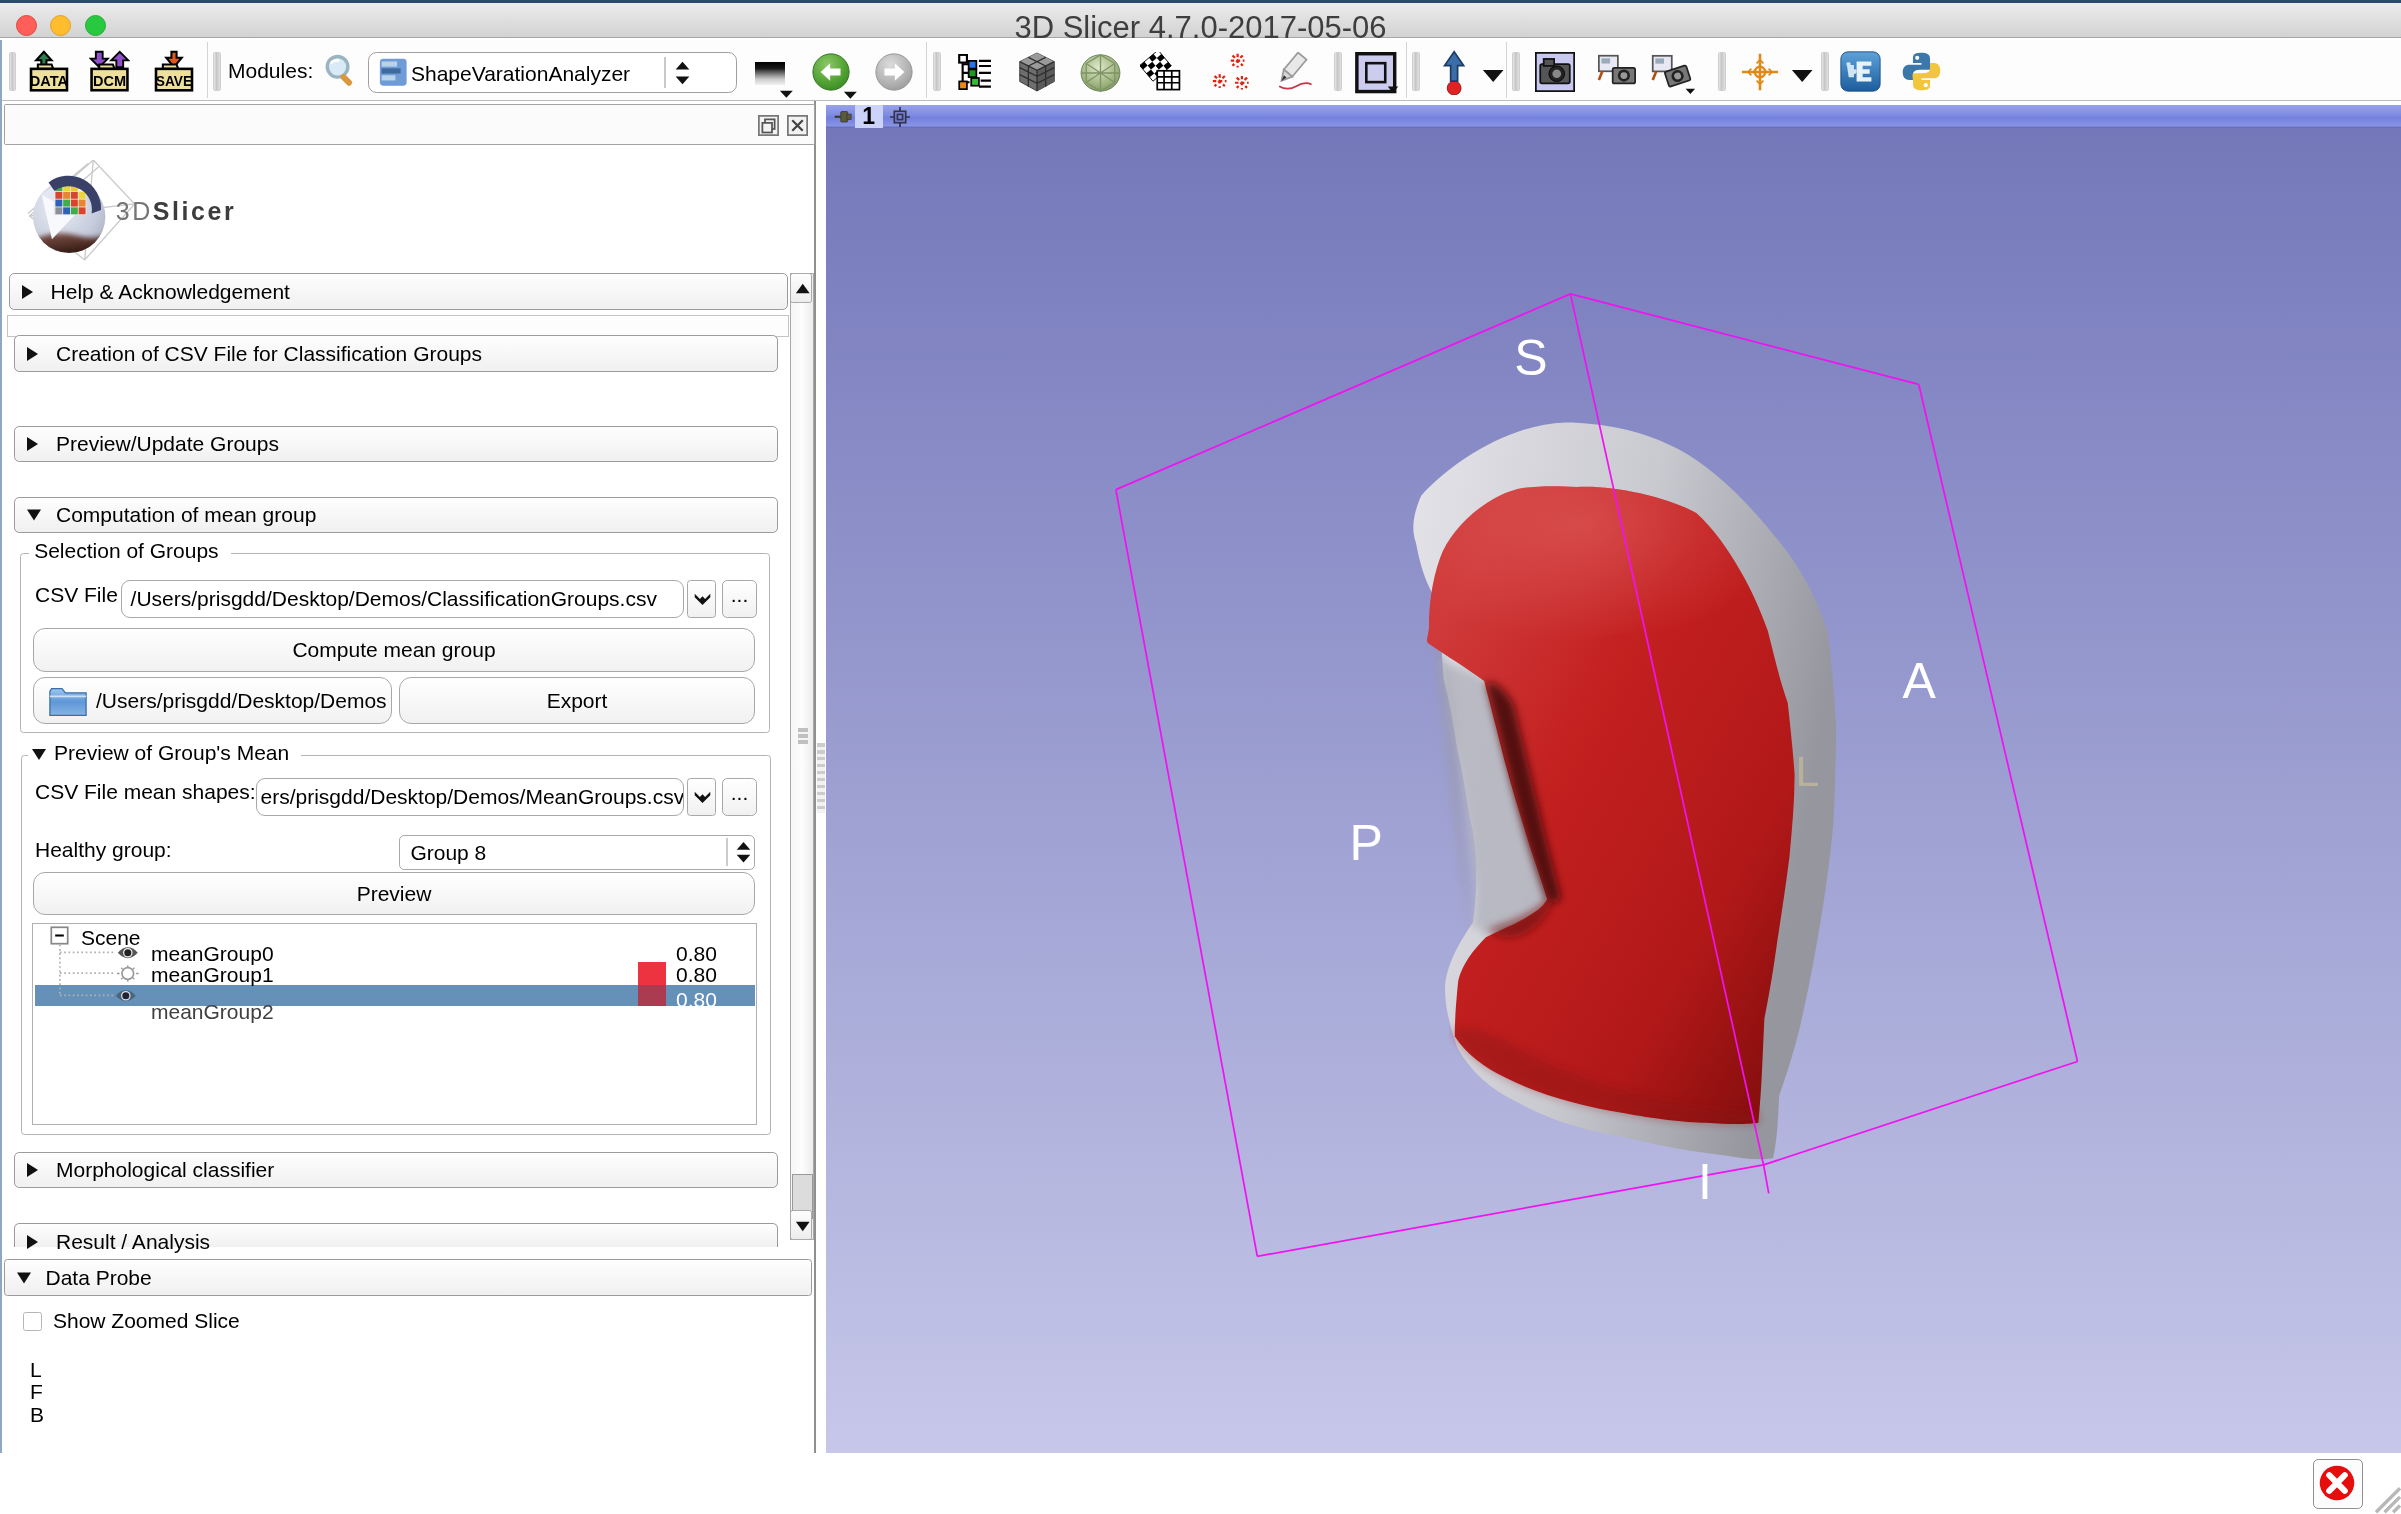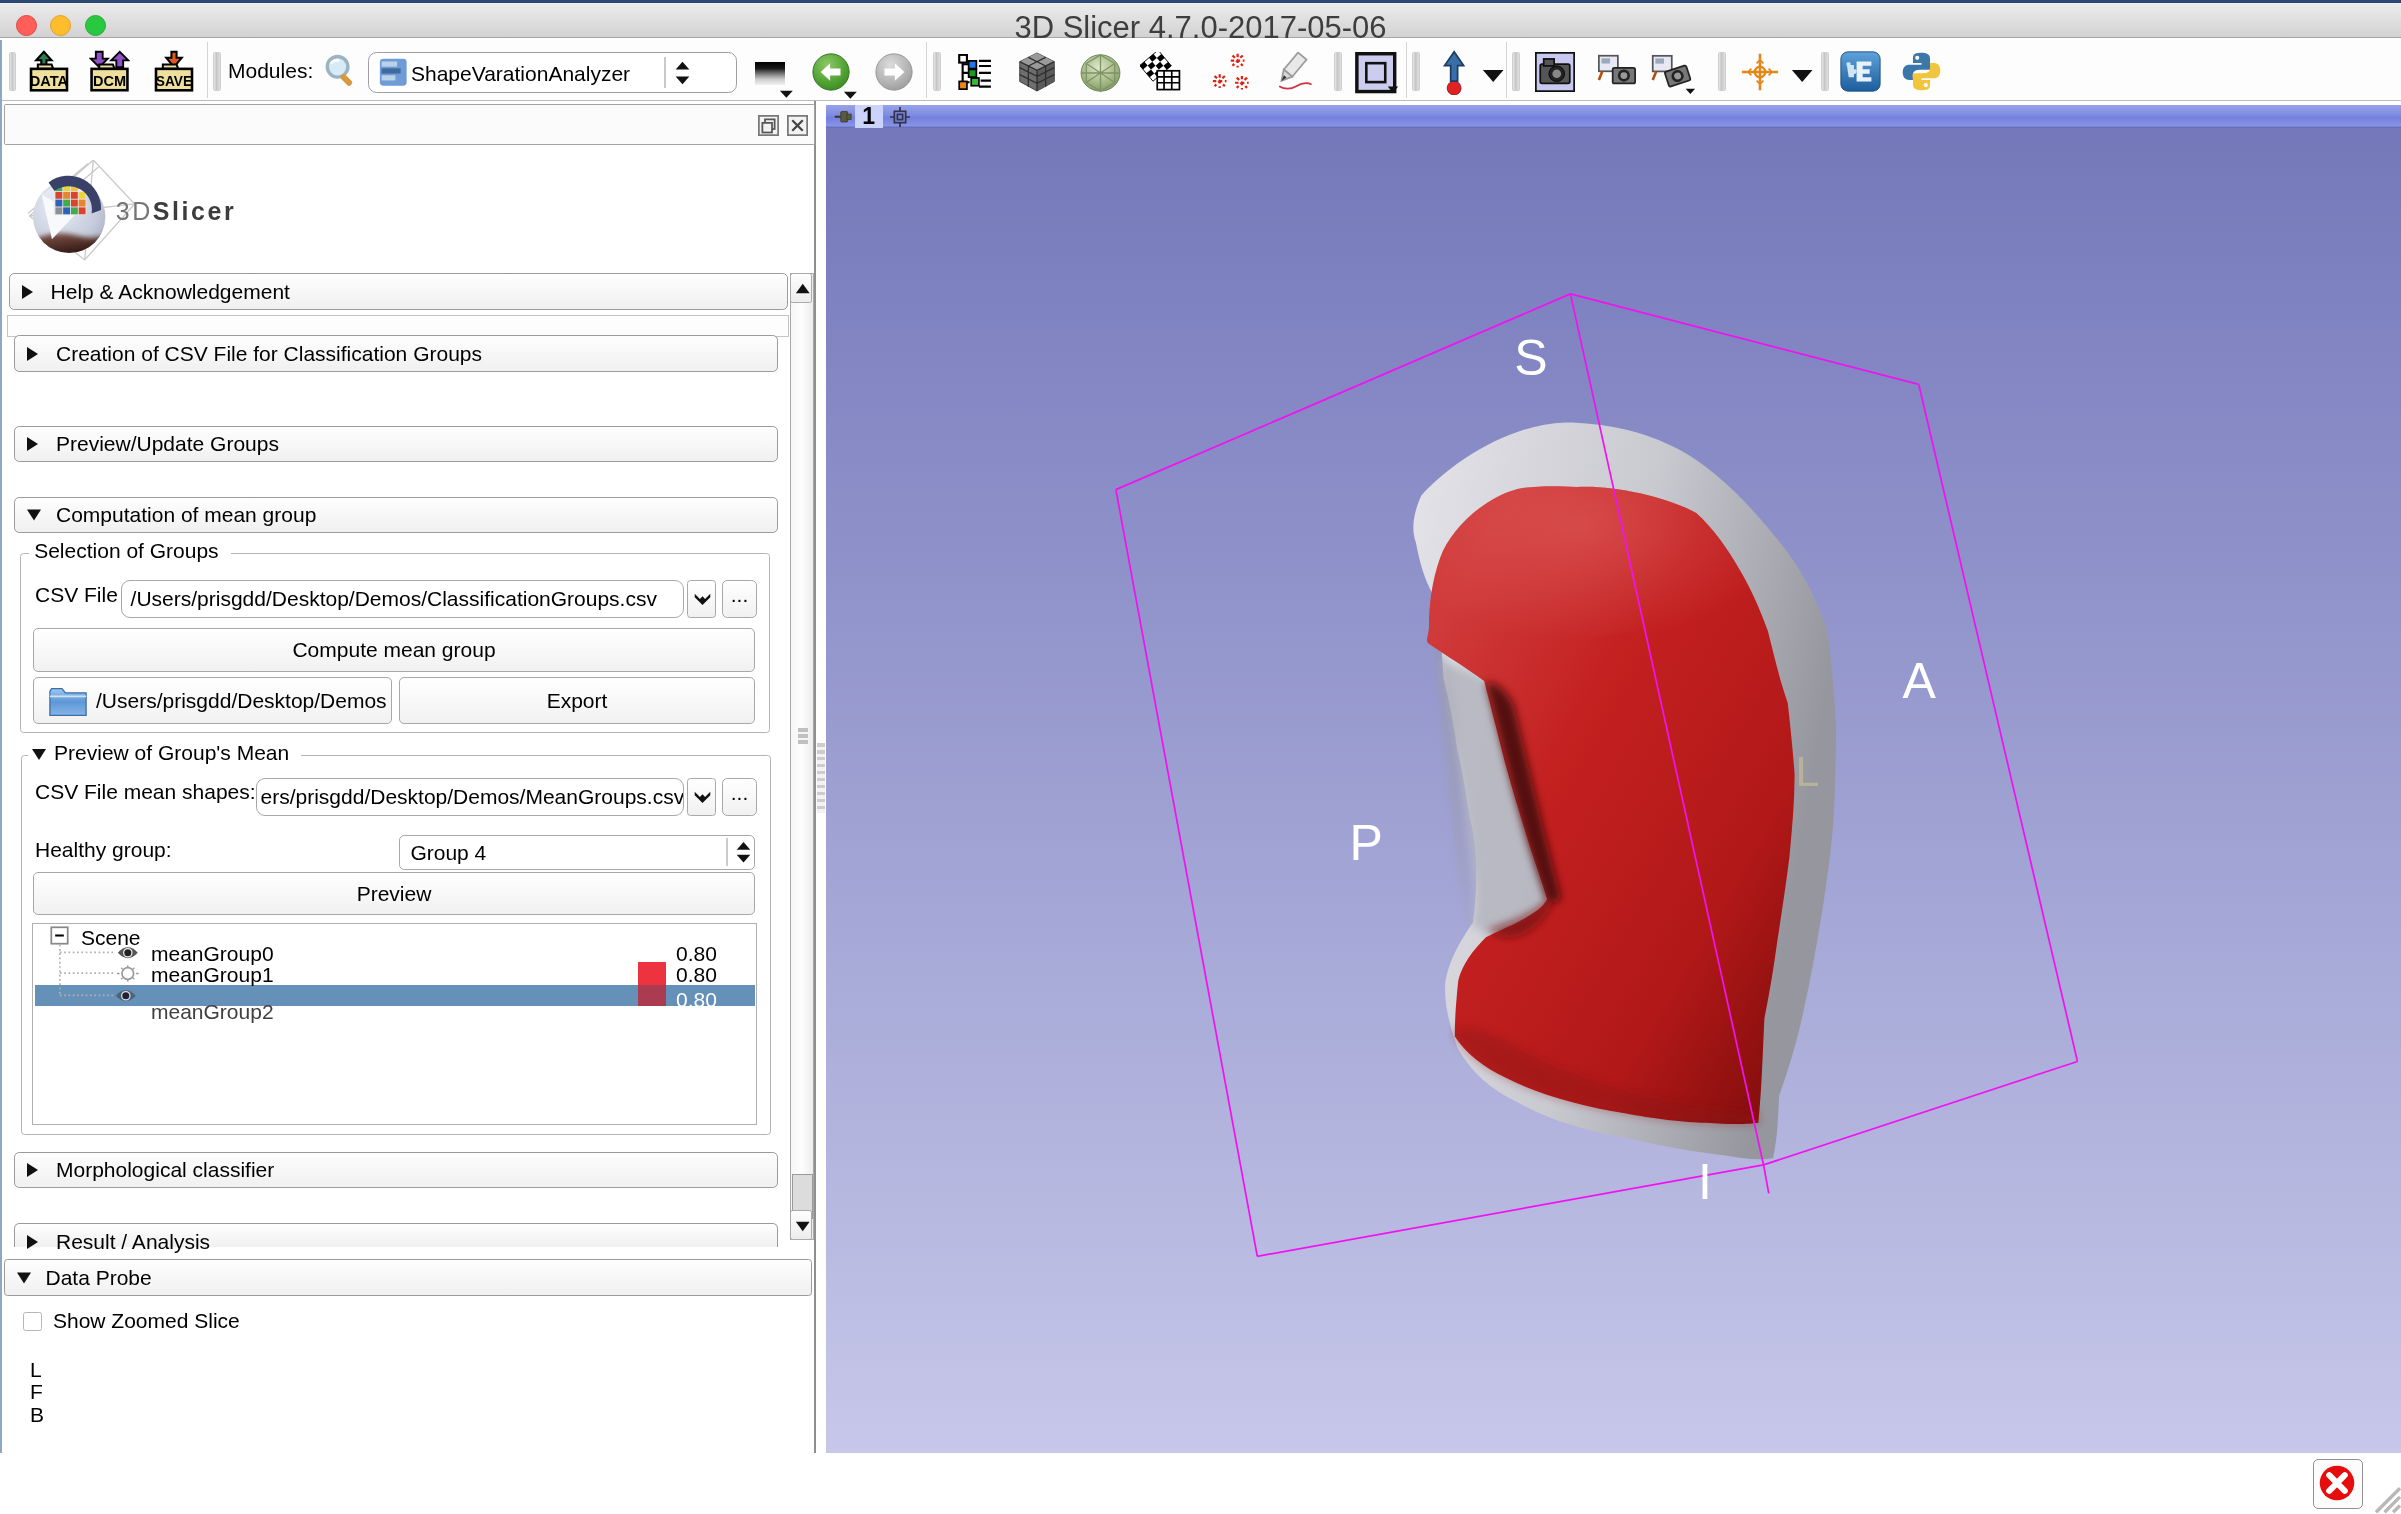--- a/index.html
+++ b/index.html
@@ -19,21 +19,21 @@
 #phdr{position:absolute;left:3.5px;top:104px;width:811px;height:41px;background:#fbfbfb;border:1.7px solid #a2a2a2;border-radius:1.7px}
 
 .sect{position:absolute;background:linear-gradient(#fefefe,#f0f0f0);border:1.7px solid #9b9b9b;border-radius:5.2px;font-size:21px;color:#000}
 .sect .tri{position:absolute;left:12px;top:50%;transform:translateY(-50%);width:0;height:0}
 .tri-r{border-left:11.2px solid #111;border-top:7px solid transparent;border-bottom:7px solid transparent}
 .tri-d{border-top:11.2px solid #111;border-left:7px solid transparent;border-right:7px solid transparent}
 .sect .lab{position:absolute;left:41px;top:50%;transform:translateY(-50%)}
 
 .gbox{position:absolute;border:1.7px solid #b4b4b4;border-radius:3.5px}
 .gtitle{position:absolute;font-size:21px;color:#000;background:#fff;padding-right:12px;line-height:1.2}
-.btn{position:absolute;background:linear-gradient(#ffffff,#f1f1f1);border:1.7px solid #a8a8a8;border-radius:5px;font-size:21px;color:#000;text-align:center}
+.btn{position:absolute;background:linear-gradient(#ffffff,#f1f1f1);border:1.7px solid #a8a8a8;border-radius:12px;font-size:21px;color:#000;text-align:center}
 .btn span{position:absolute;left:0;right:0;top:50%;transform:translateY(-50%)}
 .field{position:absolute;background:#fff;border:1.7px solid #a8a8a8;border-radius:9px;font-size:21px;color:#000;white-space:nowrap;overflow:hidden}
 .field span{position:absolute;left:8.6px;top:50%;transform:translateY(-50%)}
 .lbl{position:absolute;font-size:21px;color:#000;white-space:nowrap;line-height:1.1}
 
 #sbar{position:absolute;left:790px;top:273px;width:24px;height:967px;background:linear-gradient(90deg,#f6f6f6,#fdfdfd 50%,#ececec);border:0.9px solid #a9a9a9}
 .sbtn{position:absolute;left:0;width:22.4px;height:30px;background:linear-gradient(#fdfdfd,#ededed);border:0.9px solid #aaa;border-radius:2.6px}
 #view3d{position:absolute;left:826px;top:105px;width:1575px;height:1348px}
 #vhdr{position:absolute;left:0;top:0;width:1575px;height:23px;background:linear-gradient(#98a2e8 0%,#7e8be2 45%,#7380de 55%,#8893e4 90%,#5c66b4 100%)}
 #vbody{position:absolute;left:0;top:23px;width:1575px;height:1325px;background:linear-gradient(#7478ba,#c6c7e9)}
@@ -418,21 +418,21 @@
 <div class="btn" style="left:687px;top:778px;width:29px;height:38px;border-radius:3.5px">
     <svg style="position:absolute;left:5.2px;top:11.2px" width="19" height="14.7" viewBox="0 0 22 17">
       <path d="M2 2 L8 8 L11 5 L14 8 L20 2 L20 6 L11 15 L2 6 Z" fill="#111"></path>
     </svg>
   </div>
 <div class="btn" style="left:722px;top:778px;width:35px;height:38px;border-radius:5.2px">
     <span style="top:40%">...</span>
   </div>
 <div class="lbl" style="left:35px;top:838px">Healthy group:</div>
 <div class="field" style="left:399px;top:835px;width:356px;height:35px;border-radius:5.2px">
-  <span style="left:10.4px">Group 4</span>
+  <span style="left:10.4px">Group 8</span>
   <div class="abs" style="left:326px;top:1.7px;width:1.7px;height:28px;background:#ccc"></div>
   <svg style="position:absolute;left:335px;top:5.2px" width="17" height="22.4" viewBox="0 0 20 26">
       <path d="M10 1 L18 10 L2 10 Z" fill="#111"></path>
       <path d="M10 25 L18 16 L2 16 Z" fill="#111"></path>
     </svg>
 </div>
 <div class="btn" style="left:33px;top:872px;width:722px;height:43px">
     <span>Preview</span>
   </div>
 

